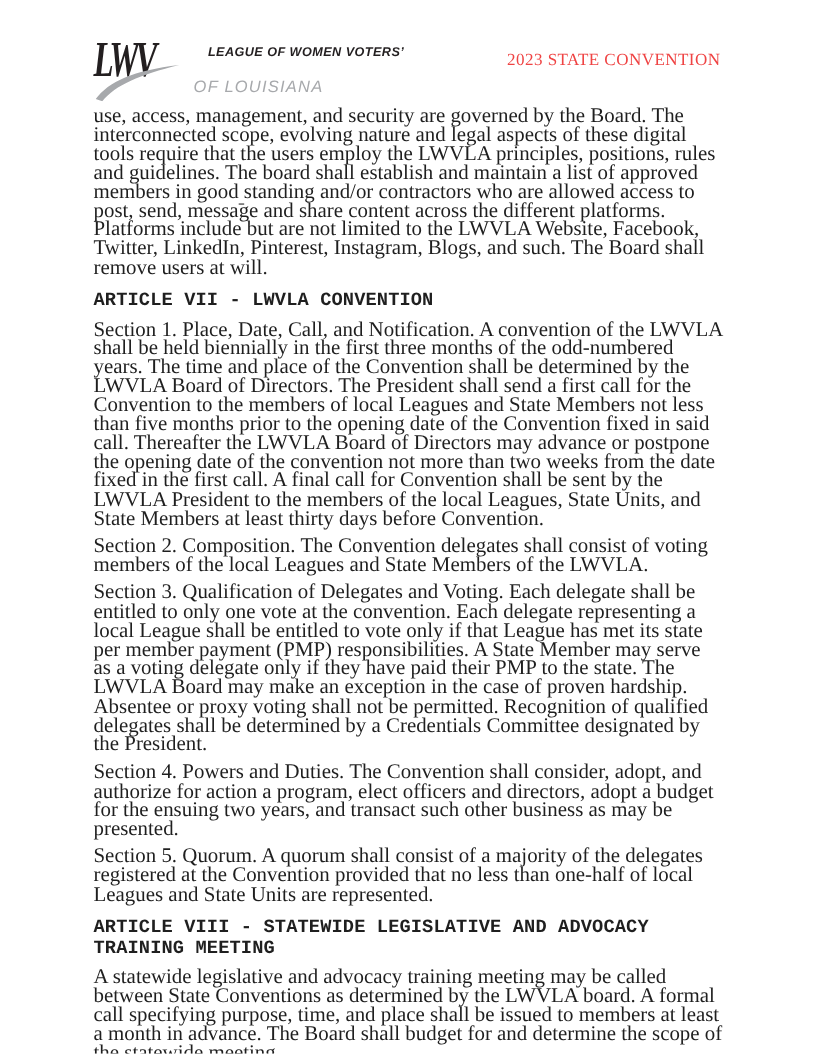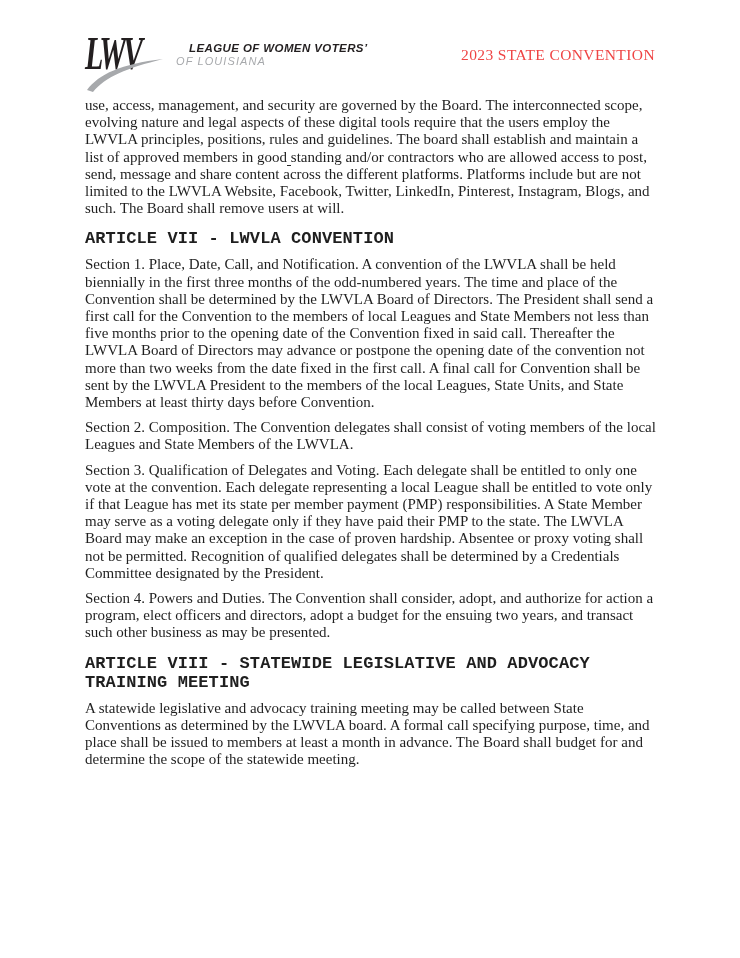--- a/index.html
+++ b/index.html
@@ -41,24 +41,24 @@
     font-family: "Liberation Sans", sans-serif;
     font-weight: 700;
     font-size: 11.5px;
     letter-spacing: 0.4px;
     color: #231f20;
     margin-left: 36px;
   }
   .logo-line2 {
     font-family: "Liberation Sans", sans-serif;
     font-weight: 400;
-    font-size: 11px;
+    font-size: 15px;
     letter-spacing: 1.1px;
     color: #a7a9ac;
-    margin-top: 1px;
+    margin-top: 17px;
     padding-left: 23px;
   }
   .header-title {
     position: absolute;
     right: 0;
     top: 16px;
     font-family: "Liberation Serif", serif;
     font-size: 15.5px;
     letter-spacing: 0.4px;
     color: #ef4444;
@@ -67,21 +67,21 @@
 
   
   .content {
     position: absolute;
     top: 97px;
     left: 85px;
     width: 572px;
   }
   .body-p {
     margin: 0 0 8px 0;
-    font-size: 15px;
+    font-size: 19px;
     line-height: 17.2px;
     text-align: left;
   }
   .section-label { font-weight: 400; }
   .uspace { white-space: pre; border-bottom: 1px solid #2a2a2a; }
   .article-heading {
     font-size: 17px;
     font-weight: 700;
     line-height: 19px;
     letter-spacing: 0.1px;
@@ -128,20 +128,21 @@
     <h1 class="article-heading">ARTICLE VII - LWVLA CONVENTION</h1>
 
     <p class="body-p"><span class="section-label">Section 1. Place, Date, Call, and Notification.</span><span> A convention of the LWVLA shall be held biennially in the first three months of the odd-numbered years. The time and place of the Convention shall be determined by the LWVLA Board of Directors. The President shall send a first call for the Convention to the members of local Leagues and State Members not less than five months prior to the opening date of the Convention fixed in said call. Thereafter the LWVLA Board of Directors may advance or postpone the opening date of the convention not more than two weeks from the date fixed in the first call. A final call for Convention shall be sent by the LWVLA President to the members of the local Leagues, State Units, and State Members at least thirty days before Convention.</span></p>
 
     <p class="body-p"><span class="section-label">Section 2. Composition.</span><span> The Convention delegates shall consist of voting members of the local Leagues and State Members of the LWVLA.</span></p>
 
     <p class="body-p"><span class="section-label">Section 3. Qualification of Delegates and Voting.</span><span> Each delegate shall be entitled to only one vote at the convention. Each delegate representing a local League shall be entitled to vote only if that League has met its state per member payment (PMP) responsibilities. A State Member may serve as a voting delegate only if they have paid their PMP to the state.  The LWVLA Board may make an exception in the case of proven hardship. Absentee or proxy voting shall not be permitted. Recognition of qualified delegates shall be determined by a Credentials Committee designated by the President.</span></p>
 
     <p class="body-p"><span class="section-label">Section 4. Powers and Duties</span><span>. The Convention shall consider, adopt, and authorize for action a program, elect officers and directors, adopt a budget for the ensuing two years, and transact such other business as may be presented.</span></p>
 
+    <p class="body-p"><span class="section-label">Section 5. Quorum</span><span>. A quorum shall consist of a majority of the delegates registered at the Convention provided that no less than one-half of local Leagues and State Units are represented.</span></p>
 
     <h1 class="article-heading">ARTICLE VIII - STATEWIDE LEGISLATIVE AND ADVOCACY TRAINING MEETING</h1>
 
     <p class="body-p">A statewide legislative and advocacy training meeting may be called between State Conventions as determined by the LWVLA board. A formal call specifying purpose, time, and place shall be issued to members at least a month in advance. The Board shall budget for and determine the scope of the statewide meeting.</p>
 
   </div>
 
 
 </div>
 

